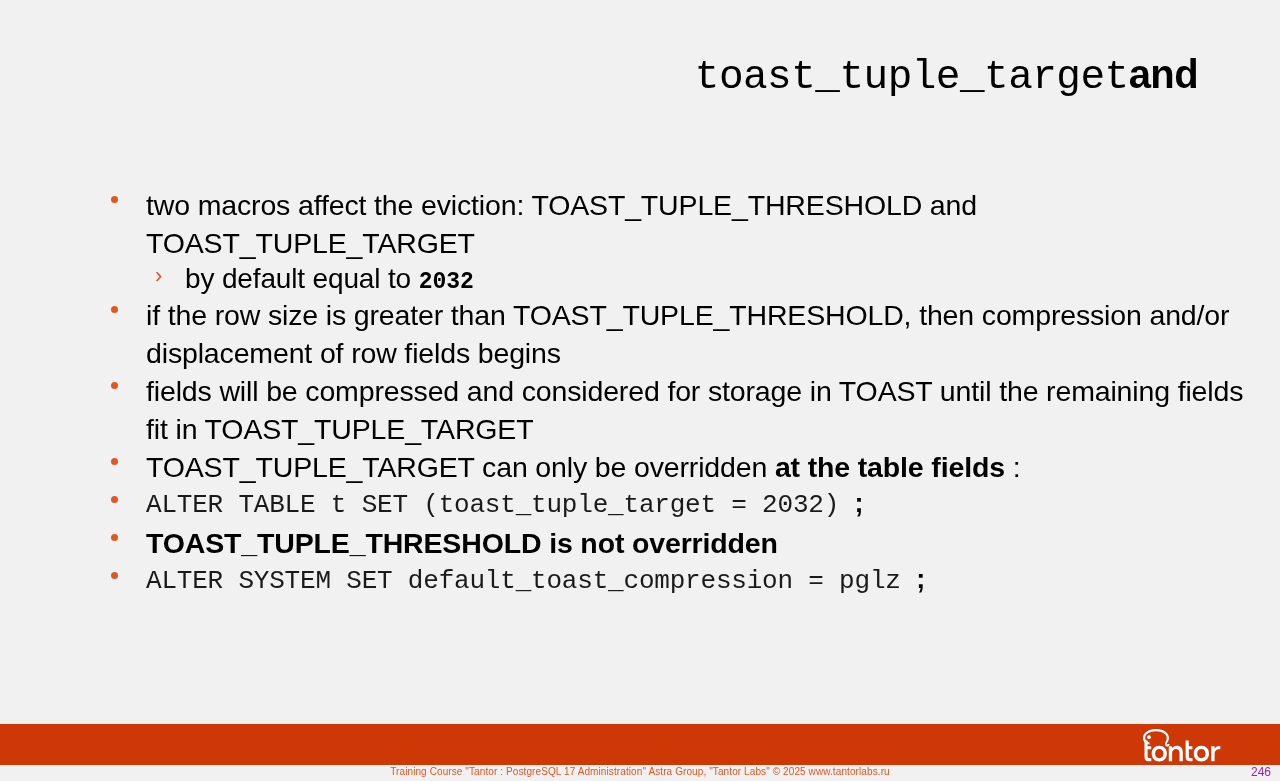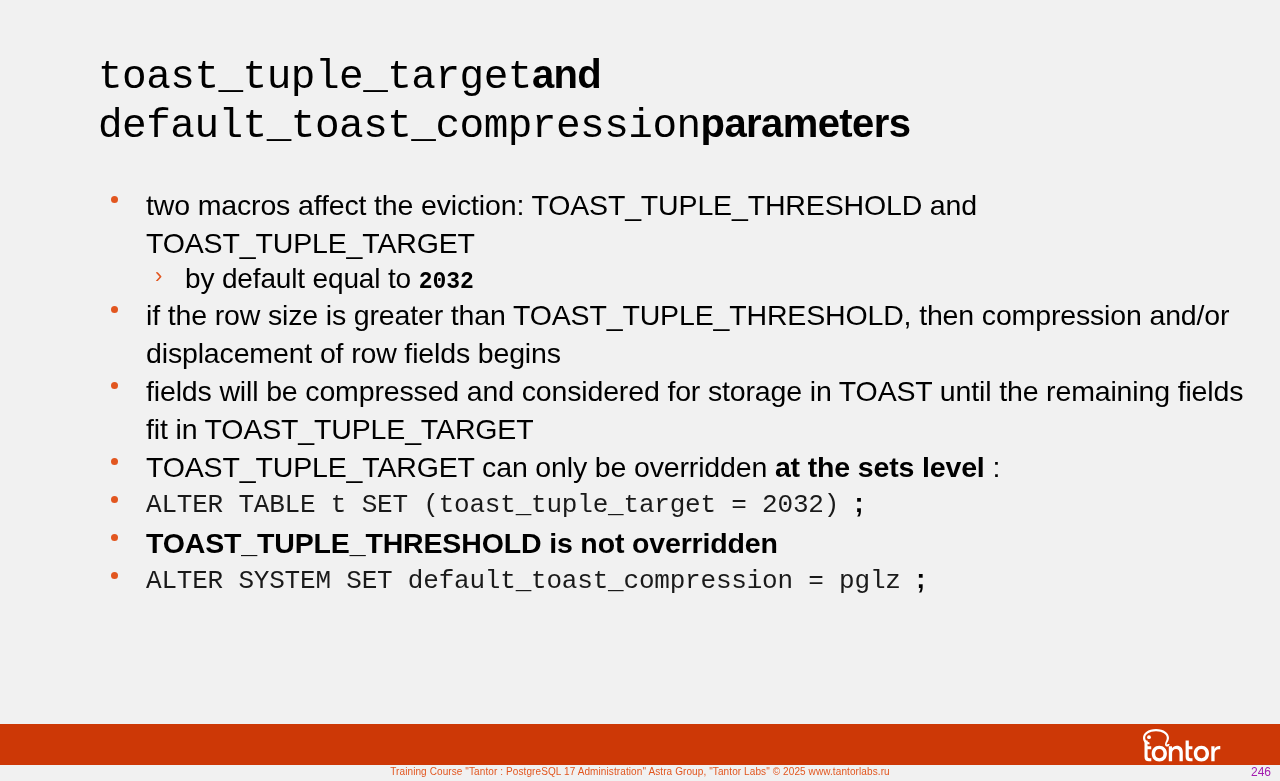--- a/index.html
+++ b/index.html
@@ -20,20 +20,21 @@
     inset: 0;
     background: #f1f1f1;
   }
 
   
   .title-block {
     position: absolute;
     left: 98px;
     top: 52px;
     width: 1100px;
+    text-align: right;
   }
   .title-line {
     white-space: nowrap;
     line-height: 1.12;
     color: #000000;
   }
   .title-mono {
     font-family: "Liberation Mono", "DejaVu Sans Mono", monospace;
     font-size: 41px;
     font-weight: 400;
@@ -173,23 +174,20 @@
 </style>
 </head>
 <body>
 
 <div class="slide">
 
   <div class="title-block">
     <div class="title-line">
       <span class="title-mono">toast_tuple_target</span><span class="title-bold">and</span>
     </div>
-    <div class="title-line">
-      <span class="title-mono">default_toast_compression</span><span class="title-bold">parameters</span>
-    </div>
   </div>
 
   <div class="content">
 
     <div class="bullet-row">
       <span class="bullet-dot"></span>
       <span class="txt">two macros affect the eviction: TOAST_TUPLE_THRESHOLD and TOAST_TUPLE_TARGET</span>
     </div>
 
     <div class="bullet-row lvl2">
@@ -202,21 +200,21 @@
       <span class="txt">if the row size is greater than TOAST_TUPLE_THRESHOLD, then compression and/or displacement of row fields begins</span>
     </div>
 
     <div class="bullet-row">
       <span class="bullet-dot"></span>
       <span class="txt">fields will be compressed and considered for storage in TOAST until the remaining fields fit in TOAST_TUPLE_TARGET</span>
     </div>
 
     <div class="bullet-row">
       <span class="bullet-dot"></span>
-      <span class="txt">TOAST_TUPLE_TARGET can only be overridden </span><span class="txt b">at the sets level</span><span class="txt"> :</span>
+      <span class="txt">TOAST_TUPLE_TARGET can only be overridden </span><span class="txt b">at the table fields</span><span class="txt"> :</span>
     </div>
 
     <div class="bullet-row">
       <span class="bullet-dot"></span>
       <span class="code-line">ALTER TABLE t SET (toast_tuple_target = 2032) </span><span class="semi">;</span>
     </div>
 
     <div class="bullet-row">
       <span class="bullet-dot"></span>
       <span class="txt b">TOAST_TUPLE_THRESHOLD is not overridden</span>

